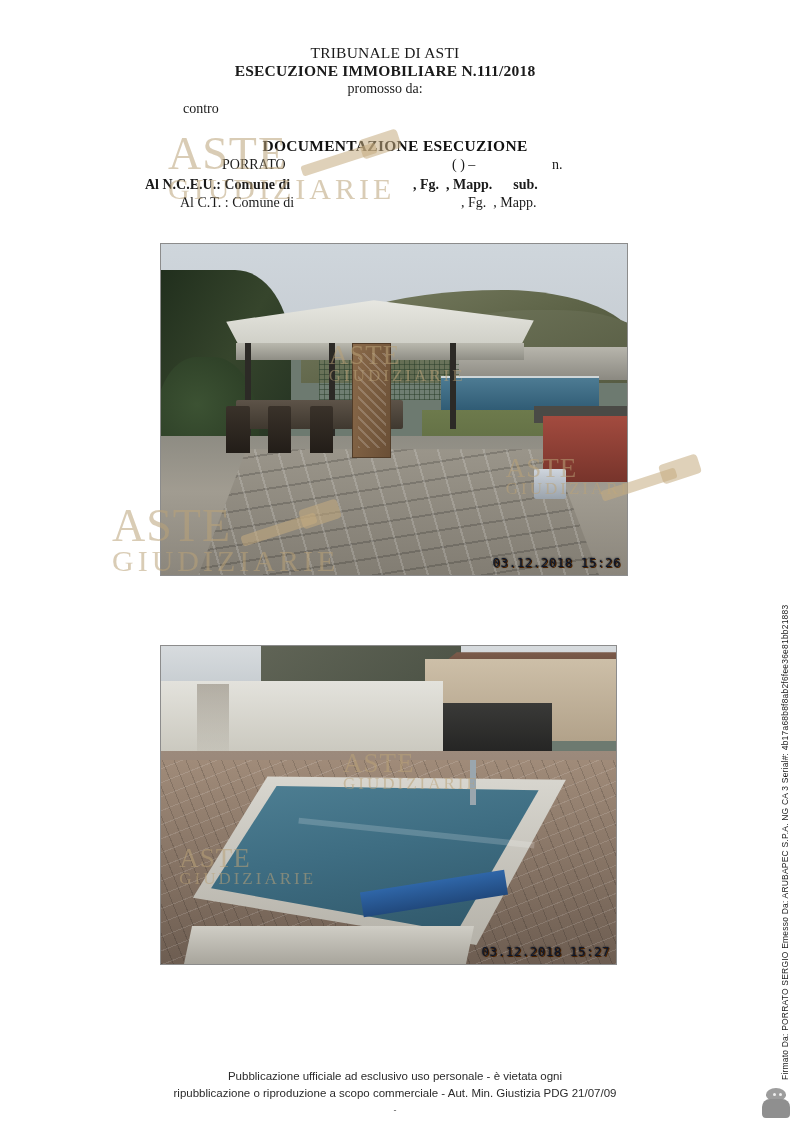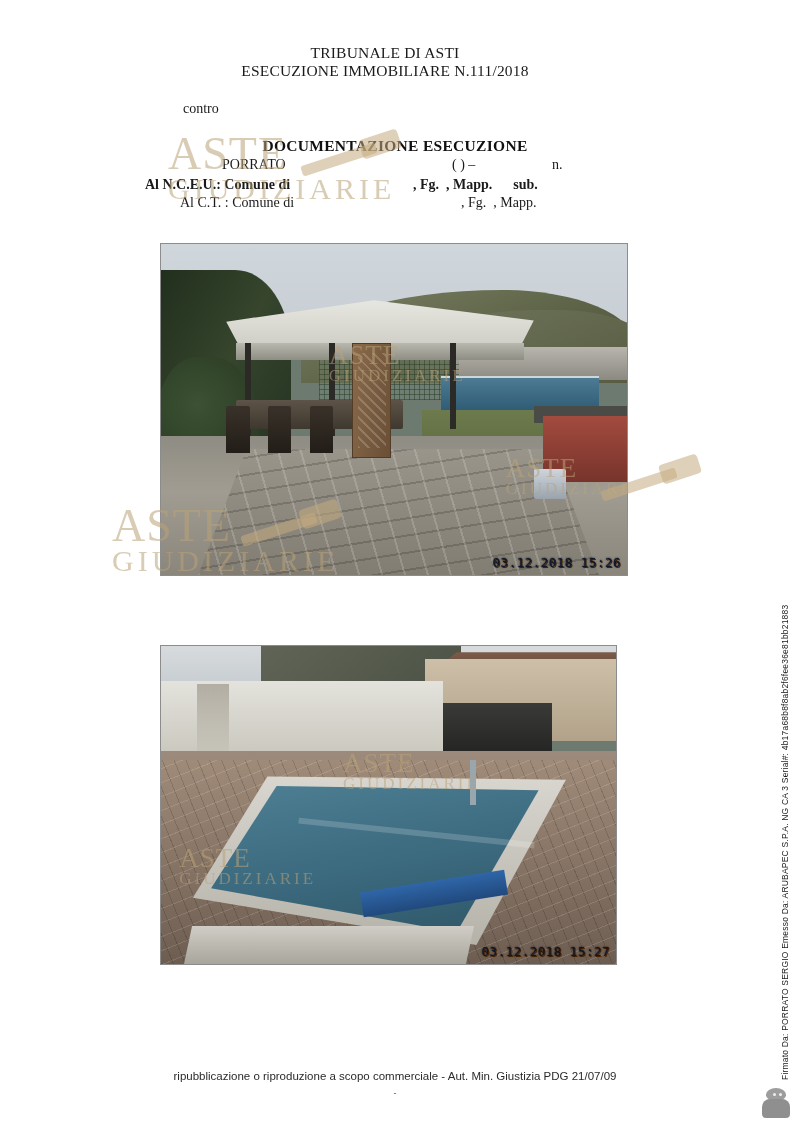--- a/index.html
+++ b/index.html
@@ -24,21 +24,21 @@
     position: absolute;
     left: 0;
     top: 44px;
     width: 770px;
     text-align: center;
     font-size: 15px;
     color: #1a1a1a;
     line-height: 18px;
   }
   .header .l1 { font-size: 15.5px; letter-spacing: .2px; }
-  .header .l2 { font-size: 15.5px; letter-spacing: .2px; }
+  .header .l2 { font-size: 15.5px; letter-spacing: .2px; font-weight: bold; }
   .header .l3 { font-size: 14px; }
 
   .contro {
     position: absolute;
     left: 183px;
     top: 101px;
     font-size: 14px;
     color: #1a1a1a;
   }
 
@@ -383,20 +383,21 @@
   }
 </style>
 </head>
 <body>
 
 <div class="page">
 
   <div class="header">
     <div class="l1">TRIBUNALE DI ASTI</div>
     <div class="l2">ESECUZIONE IMMOBILIARE N.111/2018</div>
+    <div class="l3">promosso da:</div>
   </div>
 
   <div class="contro">contro</div>
 
   <div class="docfoto">DOCUMENTAZIONE ESECUZIONE</div>
 
   <div class="immobili-row">
     <span class="imm">PORRATO</span>
     <span class="paren">(    ) –</span>
     <span class="nn">n.</span>
@@ -502,20 +503,21 @@
         <div class="aste">ASTE</div>
         <div class="giud">GIUDIZIARIE</div>
       </div>
 
       <div class="timestamp">03.12.2018  15:27</div>
     </div>
   </div>
 
 
   <div class="footer">
+    <div>Pubblicazione ufficiale ad esclusivo uso personale - è vietata ogni</div>
     <div>ripubblicazione o riproduzione a scopo commerciale - Aut. Min. Giustizia PDG 21/07/09</div>
     <div class="dash">-</div>
   </div>
 
   <div class="sigstrip">Firmato Da: PORRATO SERGIO Emesso Da: ARUBAPEC S.P.A. NG CA 3 Serial#: 4b17a68b8f8ab2f6fee36e81bb21883</div>
   <div class="sigseal">
     <div class="head"></div>
     <div class="eye" style="left:11px;"></div>
     <div class="eye" style="left:17px;"></div>
     <div class="body"></div>

